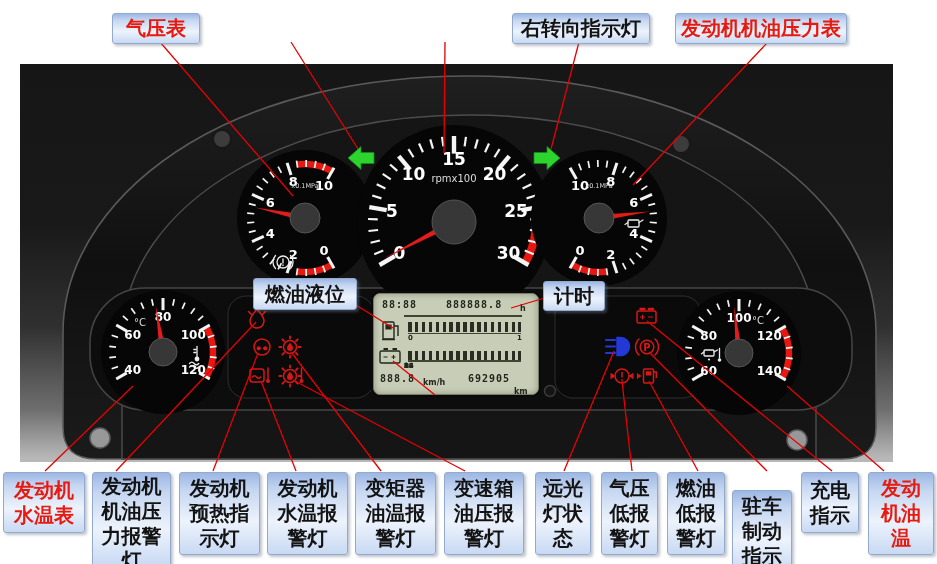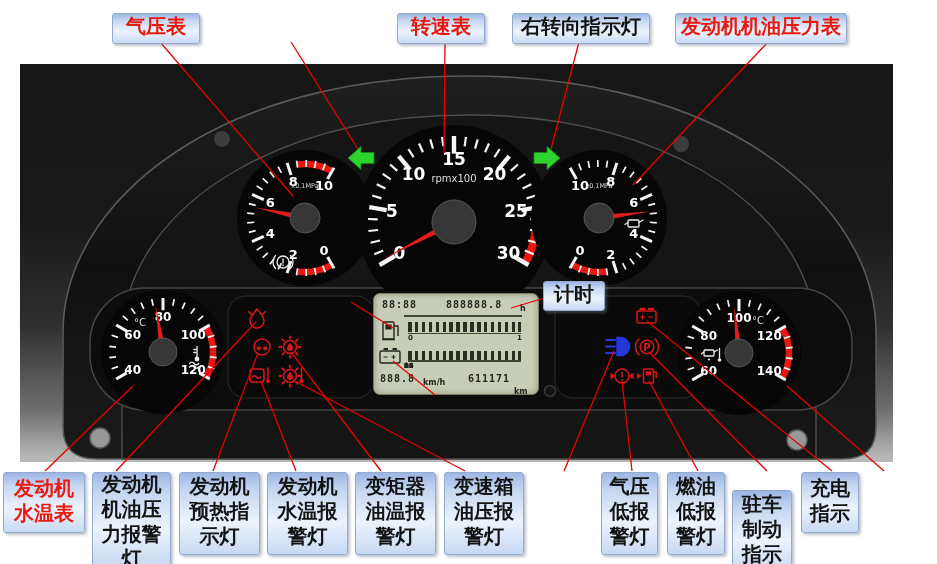--- a/index.html
+++ b/index.html
@@ -6,21 +6,21 @@
   .stage{position:relative;width:937px;height:564px;background:#ffffff;overflow:hidden;
          font-family:"DejaVu Sans",sans-serif;}
   .bgdark{position:absolute;left:20px;top:64px;width:873px;height:398px;
           background:linear-gradient(180deg,#161616 0%,#191919 40%,#303030 66%,#6f6f6f 87%,#b8b8b8 99%);}
   svg{position:absolute;left:0;top:0;}
   .callout{position:absolute;display:flex;align-items:center;justify-content:center;
            text-align:center;white-space:pre-line;z-index:40;
            background:linear-gradient(180deg,#9db7e4 0%,#c6d7f1 22%,#edf3fc 60%,#c8d9f3 100%);
            border:1px solid #93aacd;border-radius:3px;color:#131313;
            font-size:20px;line-height:1.24;font-weight:bold;
-           box-shadow:2px 2px 3px rgba(110,120,140,0.45);font-family:Liberation Mono, monospace;}
+           box-shadow:2px 2px 3px rgba(110,120,140,0.45);}
   .callout.red{color:#e8190f;}
   .callout.topalign{align-items:flex-start;padding-top:1px;}
   
   .lcd{position:absolute;left:373px;top:293px;width:164px;height:100px;z-index:10;
        background:#c7cdb7;border:1px solid #787d69;border-radius:7px;
        box-shadow:inset 0 0 6px rgba(40,45,25,.35), 0 0 0 2px #0a0a0a;
        color:#23261c;font-family:"DejaVu Sans Mono",monospace;font-weight:bold;}
   .lcd span{position:absolute;}
   .seg{font-size:10px;letter-spacing:1px;}
   .lcdunit{font-size:8px;font-family:"DejaVu Sans",sans-serif;}
@@ -387,21 +387,21 @@
     <div class="voltscale">
       <span>0</span>
       <span>8</span>
       <span>16</span>
       <span>24</span>
       <span>32</span>
     </div>
 
     <span class="seg" style="left:6px;top:79px">888.8</span>
     <span class="lcdunit" style="left:49px;top:84px">km/h</span>
-    <span class="seg" style="left:84px;top:79px;width:52px;text-align:right">611171</span>
+    <span class="seg" style="left:84px;top:79px;width:52px;text-align:right">692905</span>
     <span class="lcdunit" style="left:140px;top:93px">km</span>
   </div>
 
   <svg class="lines" width="937" height="564">
     <g stroke="#e60000" stroke-width="1.3">
       <line x1="160" y1="42" x2="293" y2="196"></line>
       <line x1="291" y1="42" x2="358" y2="149"></line>
       <line x1="445" y1="42" x2="444" y2="153"></line>
       <line x1="579" y1="42" x2="551" y2="149"></line>
       <line x1="768" y1="42" x2="633" y2="185"></line>
@@ -417,48 +417,54 @@
       <line x1="564" y1="471" x2="614" y2="351"></line>
       <line x1="632" y1="471" x2="622" y2="381"></line>
       <line x1="698" y1="471" x2="649" y2="381"></line>
       <line x1="767" y1="471" x2="649" y2="352"></line>
       <line x1="832" y1="471" x2="647" y2="321"></line>
       <line x1="884" y1="471" x2="787" y2="386"></line>
     </g>
   </svg>
 
   <div class="callout red" style="left:112px;top:13px;width:86px;height:29px">气压表</div>
-  <div class="callout red" style="left:397px;top:13px;width:86px;height:29px">转速表</div>
   <div class="callout red" style="left:675px;top:13px;width:170px;height:29px">发动机机油压力表</div>
   <div class="callout" style="left:512px;top:13px;width:136px;height:29px">右转向指示灯</div>
 
+  <div class="callout" style="left:253px;top:278px;width:102px;height:30px">燃油液位</div>
   <div class="callout" style="left:543px;top:281px;width:60px;height:28px">计时</div>
 
   <div class="callout red" style="left:3px;top:472px;width:80px;height:59px">发动机
 水温表</div>
   <div class="callout topalign" style="left:92px;top:472px;width:77px;height:92px">发动机
 机油压
 力报警
 灯</div>
   <div class="callout" style="left:179px;top:472px;width:79px;height:81px">发动机
 预热指
 示灯</div>
   <div class="callout" style="left:267px;top:472px;width:79px;height:81px">发动机
 水温报
 警灯</div>
   <div class="callout" style="left:355px;top:472px;width:79px;height:81px">变矩器
 油温报
 警灯</div>
   <div class="callout" style="left:444px;top:472px;width:78px;height:81px">变速箱
 油压报
 警灯</div>
+  <div class="callout" style="left:535px;top:472px;width:54px;height:81px">远光
+灯状
+态</div>
   <div class="callout" style="left:601px;top:472px;width:55px;height:81px">气压
 低报
 警灯</div>
   <div class="callout" style="left:667px;top:472px;width:56px;height:81px">燃油
 低报
 警灯</div>
   <div class="callout" style="left:732px;top:490px;width:58px;height:81px">驻车
 制动
 指示</div>
   <div class="callout" style="left:801px;top:472px;width:56px;height:59px">充电
 指示</div>
+  <div class="callout red" style="left:868px;top:472px;width:64px;height:81px">发动
+机油
+温</div>
 </div>
 
 </body></html>

